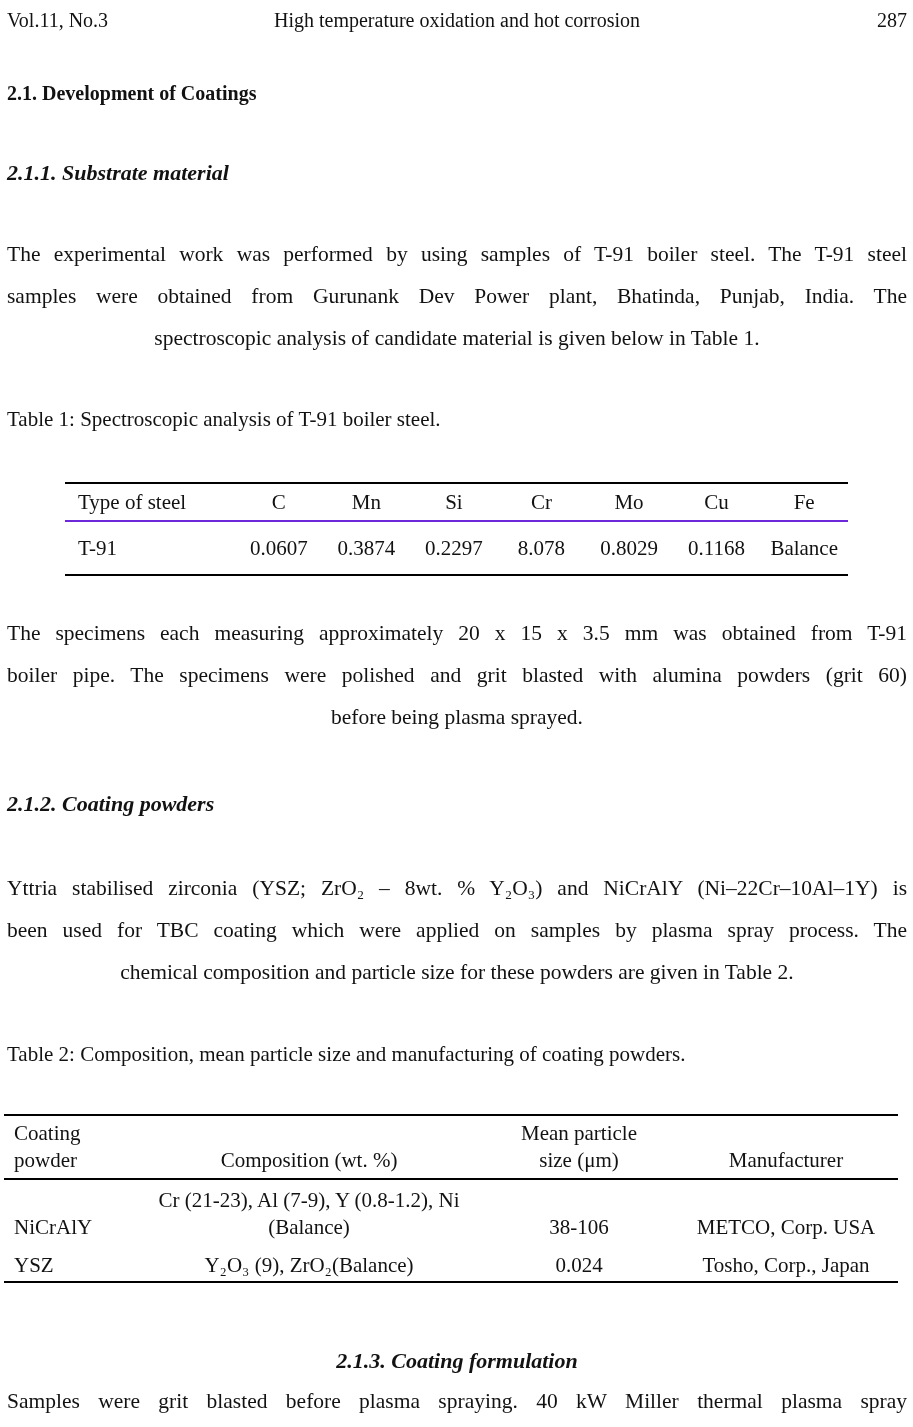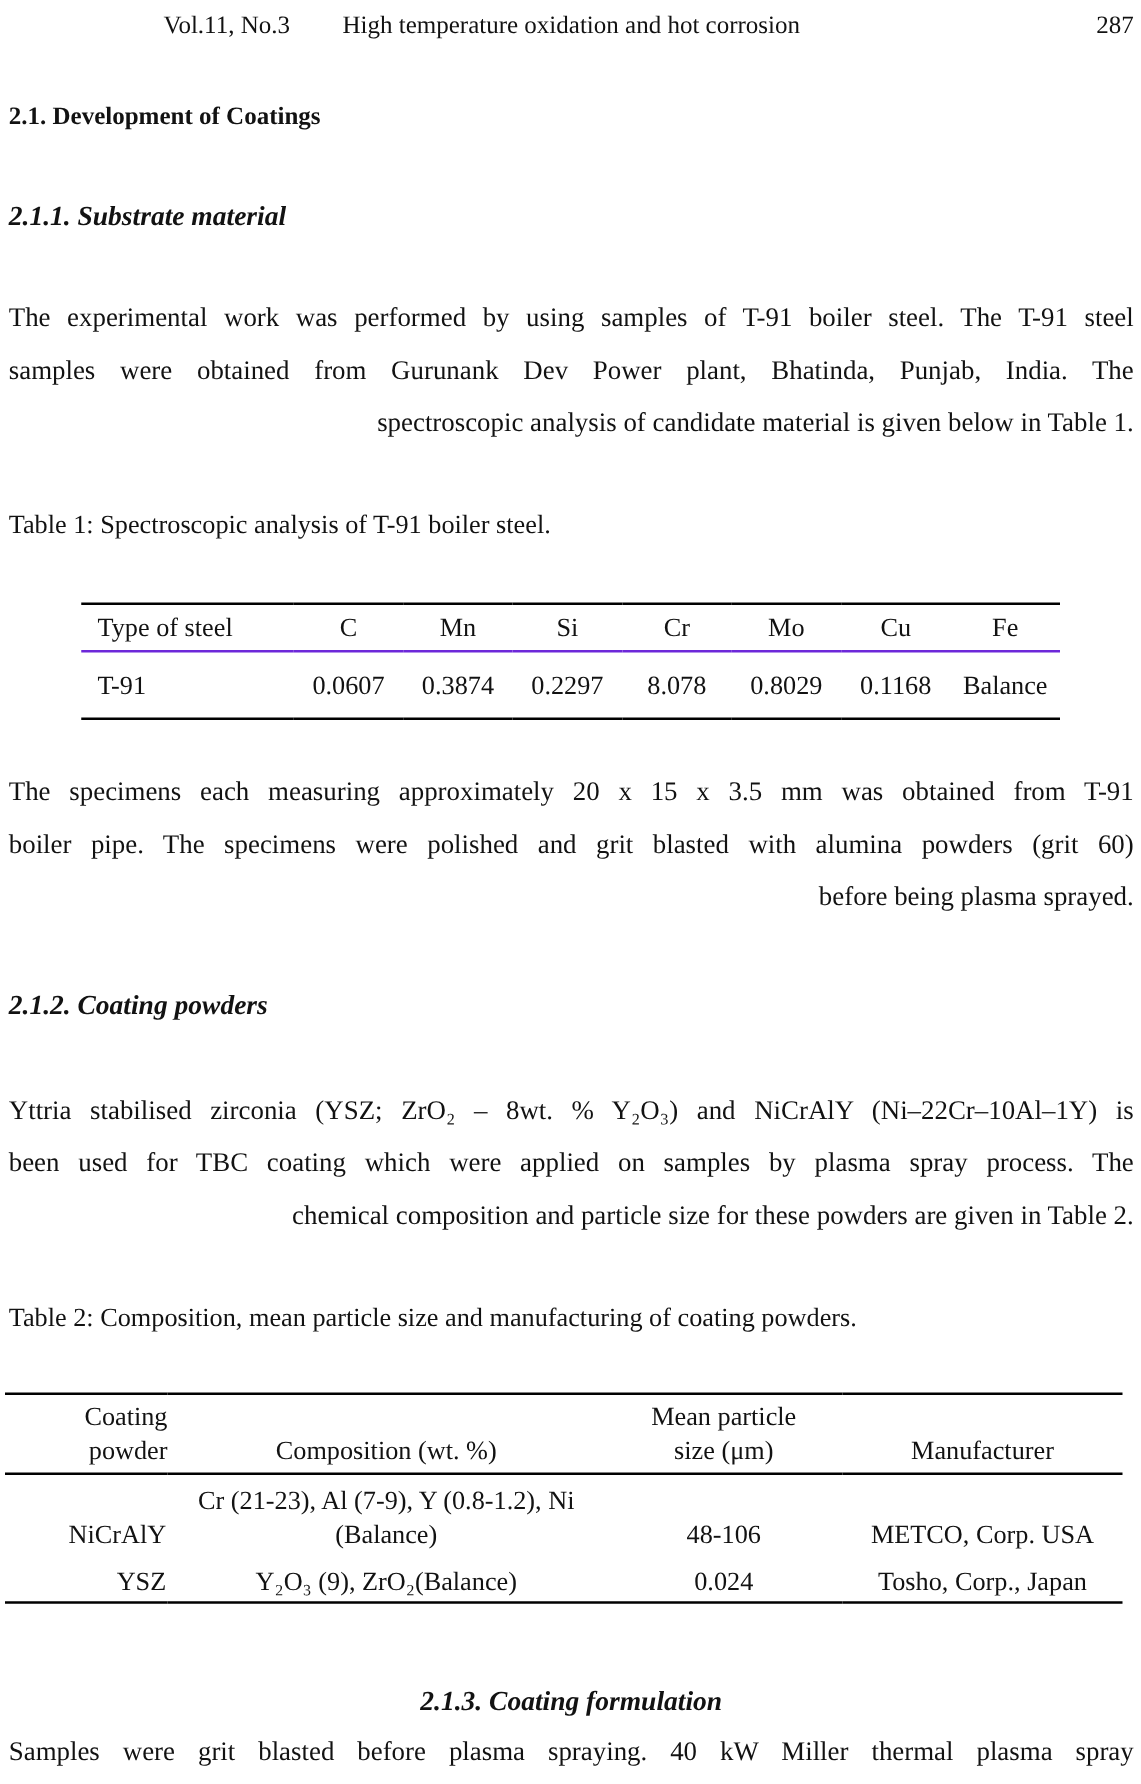--- a/index.html
+++ b/index.html
@@ -11,36 +11,36 @@
     overflow: hidden;
     position: relative;
   }
   .content { padding: 6px 6px 0 7px; }
 
   
   .running-head {
     display: flex; align-items: baseline;
     font-size: 20px; line-height: 28px;
   }
-  .rh-left  { width: 225px; text-align: right; }
+  .rh-left  { width: 225px; text-align: left; }
   .rh-center{ flex: 1; text-align: center; }
   .rh-right { width: 225px; text-align: right; }
 
   
   .sec {
     font-size: 20px; font-weight: bold; line-height: 30px;
   }
   .subsec {
     font-size: 22px; font-weight: bold; font-style: italic; line-height: 30px;
   }
 
   
   .para { font-size: 21.5px; line-height: 42px; }
   .para .line { text-align: justify; text-align-last: justify; white-space: normal; }
-  .para .line.last { text-align: right; text-align-last: auto; }
+  .para .line.last { text-align: center; text-align-last: auto; }
 
   .caption { font-size: 21px; line-height: 30px; text-align: left; }
 
   
   .mt44 { margin-top: 44px; }  .mt50 { margin-top: 50px; }
   .mt45 { margin-top: 45px; }  .mt48 { margin-top: 48px; }
   .mt36 { margin-top: 36px; }  .mt51 { margin-top: 51px; }
   .mt46 { margin-top: 46px; }  .mt47 { margin-top: 63px; text-align: center; }
   .mt4  { margin-top: 4px;  }
 
@@ -61,21 +61,21 @@
     border-collapse: collapse; table-layout: fixed;
     width: 894px; margin: 45px 0 0 -3px;
     font-size: 21px; line-height: 27px;
     border-top: 2px solid #000; border-bottom: 2px solid #000;
   }
   .t2 thead td {
     border-bottom: 2px solid #000;
     vertical-align: bottom; text-align: center;
     padding: 4px 0 4px;
   }
-  .t2 td.colpowder { text-align: right; padding-left: 10px; }
+  .t2 td.colpowder { text-align: left; padding-left: 10px; }
   .t2 tbody td { vertical-align: bottom; text-align: center; }
   .t2 tr.r1 td { padding-top: 7px; padding-bottom: 9px; }
   .t2 tr.r2 td { padding-top: 2px; padding-bottom: 2px; }
 </style>
 </head>
 <body>
 
 <div class="content">
 
   <div class="running-head">
@@ -170,21 +170,21 @@
         <td>Manufacturer</td>
       </tr>
     </thead>
     <tbody>
       <tr class="r1">
         <td class="colpowder">NiCrAlY</td>
         <td>
           <div>Cr (21-23), Al (7-9), Y (0.8-1.2), Ni</div>
           <div>(Balance)</div>
         </td>
-        <td>48-106</td>
+        <td>38-106</td>
         <td>METCO, Corp. USA</td>
       </tr>
       <tr class="r2">
         <td class="colpowder">YSZ</td>
         <td>Y₂O₃ (9), ZrO₂(Balance)</td>
         <td>0.024</td>
         <td>Tosho, Corp., Japan</td>
       </tr>
     </tbody>
   </table>

